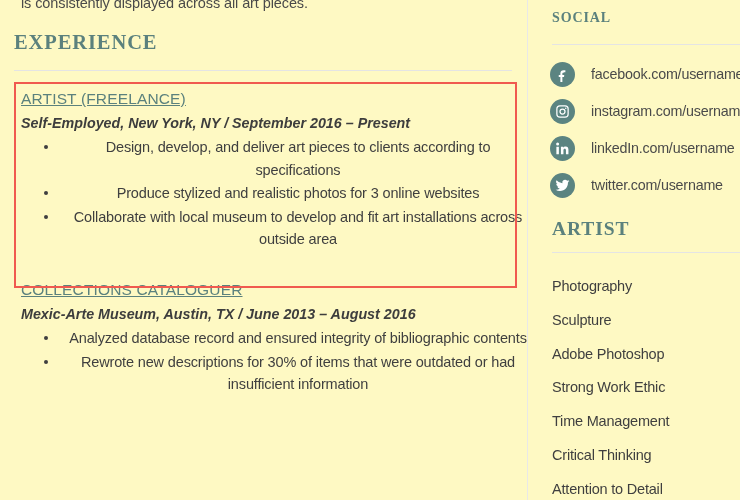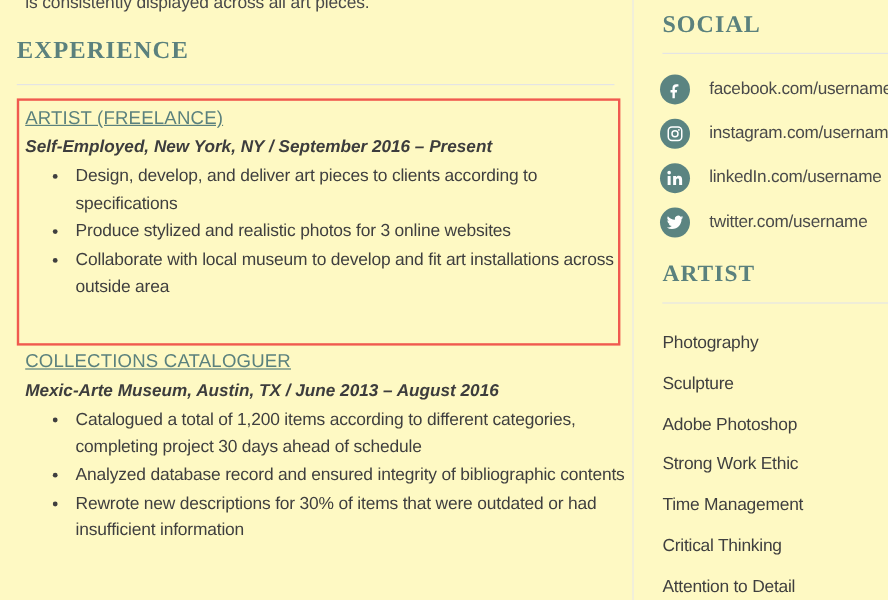--- a/index.html
+++ b/index.html
@@ -88,21 +88,21 @@
     background: transparent;
     pointer-events: none;
   }
 
   
   .job {
     position: absolute;
     left: 21px;
   }
   .job-1 { top: 89px; }
-  .job-2 { top: 292px; }
+  .job-2 { top: 280px; }
 
   .job-title {
     font-size: 15.5px;
     color: #5b817d;
     letter-spacing: 0.15px;
     line-height: 20px;
     white-space: nowrap;
     text-decoration: underline;
   }
 
@@ -113,20 +113,21 @@
     color: #3d3d3d;
     line-height: 20px;
     margin-top: 4px;
     white-space: nowrap;
   }
 
   .bullets {
     list-style: none;
     margin: 3px 0 0 0;
     padding: 0;
+    text-align: center;
   }
   .bullets li {
     position: relative;
     padding-left: 42px;
     font-size: 14.5px;
     color: #3f3f3f;
     line-height: 22.5px;
     letter-spacing: -0.15px;
     margin-top: 1px;
   }
@@ -152,21 +153,21 @@
     top: 0;
     width: 212px;
     height: 500px;
     overflow: hidden;
   }
 
   .social-heading {
     position: absolute;
     left: 24px;
     top: 10px;
-    font-size: 20px;
+    font-size: 14px;
   }
   .social-rule {
     position: absolute;
     left: 24px;
     top: 44px;
     width: 190px;
     height: 1px;
     background: #e4e4e4;
   }
 
@@ -260,23 +261,20 @@
             <span class="bullet-text">Collaborate with local museum to develop and fit art installations across outside area</span>
           </li>
       </ul>
     </div>
 
     <div class="job job-2">
       <div class="job-title">COLLECTIONS CATALOGUER</div>
       <div class="job-meta">Mexic-Arte Museum, Austin, TX  /  June 2013 – August 2016</div>
       <ul class="bullets">
         <li>
-            <span class="bullet-text">Catalogued a total of 1,200 items according to different categories, completing project 30 days ahead of schedule</span>
-          </li>
-        <li>
             <span class="bullet-text">Analyzed database record and ensured integrity of bibliographic contents</span>
           </li>
         <li>
             <span class="bullet-text">Rewrote new descriptions for 30% of items that were outdated or had insufficient information</span>
           </li>
       </ul>
     </div>
 
     <div class="highlight-box"></div>
   </div>

